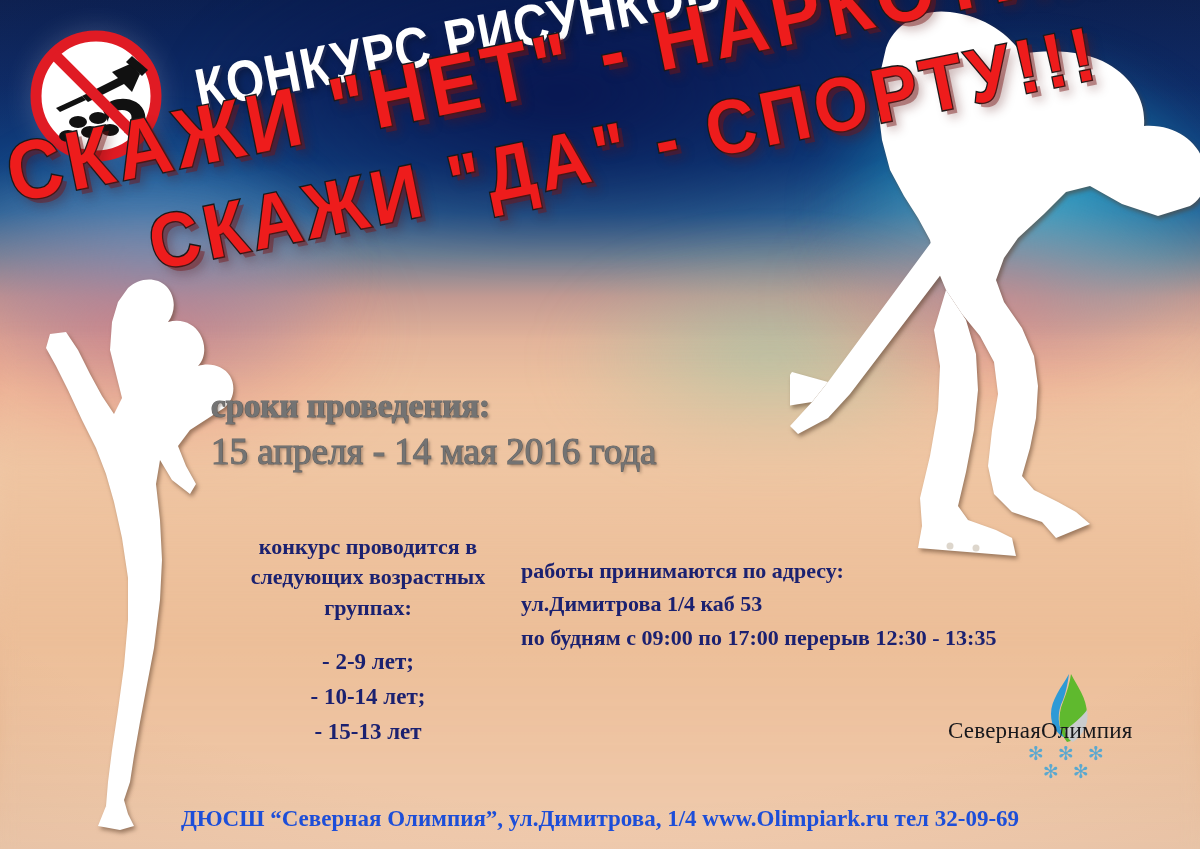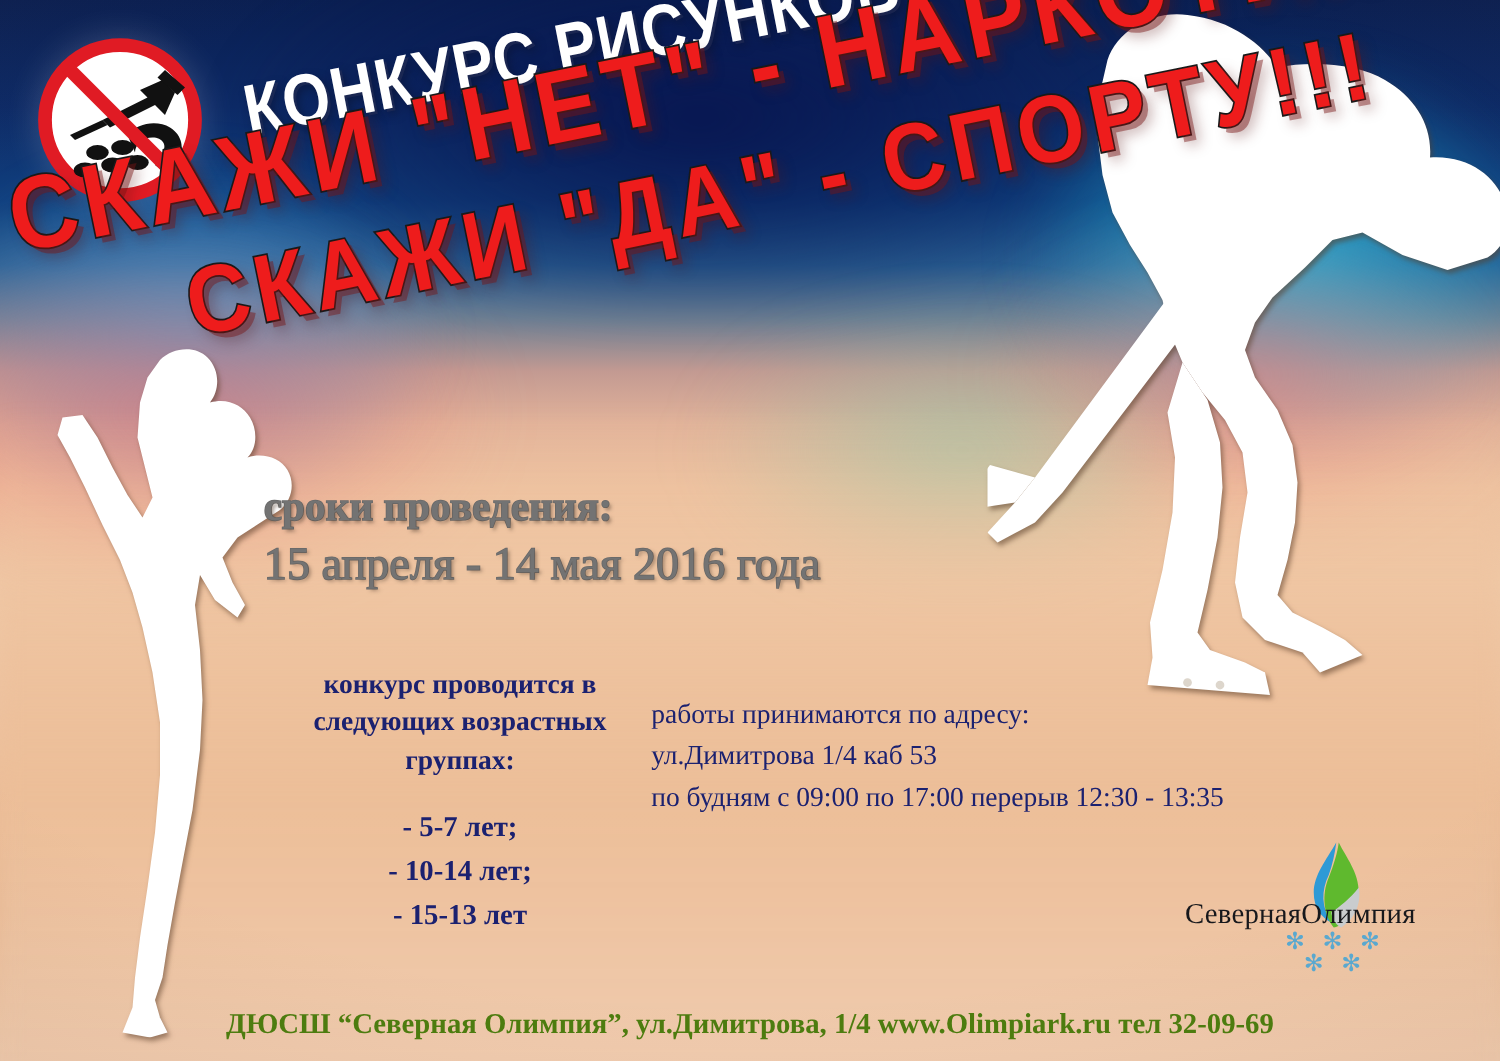--- a/index.html
+++ b/index.html
@@ -169,21 +169,21 @@
   #age-groups-list{
     list-style:none;margin:22px 0 0 0;padding:0;
     font-size:23px;line-height:1.52;
   }
   #age-groups-list li{white-space:nowrap;}
 
   #submission-block{
     position:absolute;left:521px;top:554px;
     font-family:"Liberation Serif", serif;
     color:#1b2170;
-    font-weight:400;
+    font-weight:700;
     font-size:22px;line-height:1.52;
   }
   #submission-block div{white-space:nowrap;}
 
   
   #sponsor-logo{
     position:absolute;left:948px;top:672px;width:232px;height:118px;
   }
   #logo-wordmark{
     position:absolute;left:0;top:46px;width:232px;
@@ -203,21 +203,21 @@
     font-family:"DejaVu Sans", sans-serif;
   }
 
   
   #footer-line{
     position:absolute;left:0;right:0;top:806px;
     text-align:center;
     font-family:"Liberation Serif", serif;
     font-weight:700;
     font-size:23px;
-    color:#4d7c0f;
+    color:#1d4ed8;
     white-space:nowrap;
   }
 </style>
 </head>
 <body>
 
 <div id="poster">
 
   <div class="bg-base"></div>
   <div class="bg-glow-navy"></div>
@@ -314,21 +314,21 @@
   <div class="slogan" id="slogan-line-2">СКАЖИ "ДА" - СПОРТУ!!!</div>
 
   <div id="dates-block">
     <div id="dates-label">сроки проведения:</div>
     <div id="dates-value">15 апреля - 14 мая 2016 года</div>
   </div>
 
   <div id="age-groups-block">
     <div id="age-groups-heading">конкурс проводится в следующих возрастных группах:</div>
     <ul id="age-groups-list">
-      <li>- 5-7 лет;</li>
+      <li>- 2-9 лет;</li>
       <li>- 10-14 лет;</li>
       <li>- 15-13 лет</li>
     </ul>
   </div>
 
   <div id="submission-block">
     <div>работы принимаются по адресу:</div>
     <div>ул.Димитрова 1/4 каб 53</div>
     <div>по будням с 09:00 по 17:00 перерыв 12:30 - 13:35</div>
   </div>

